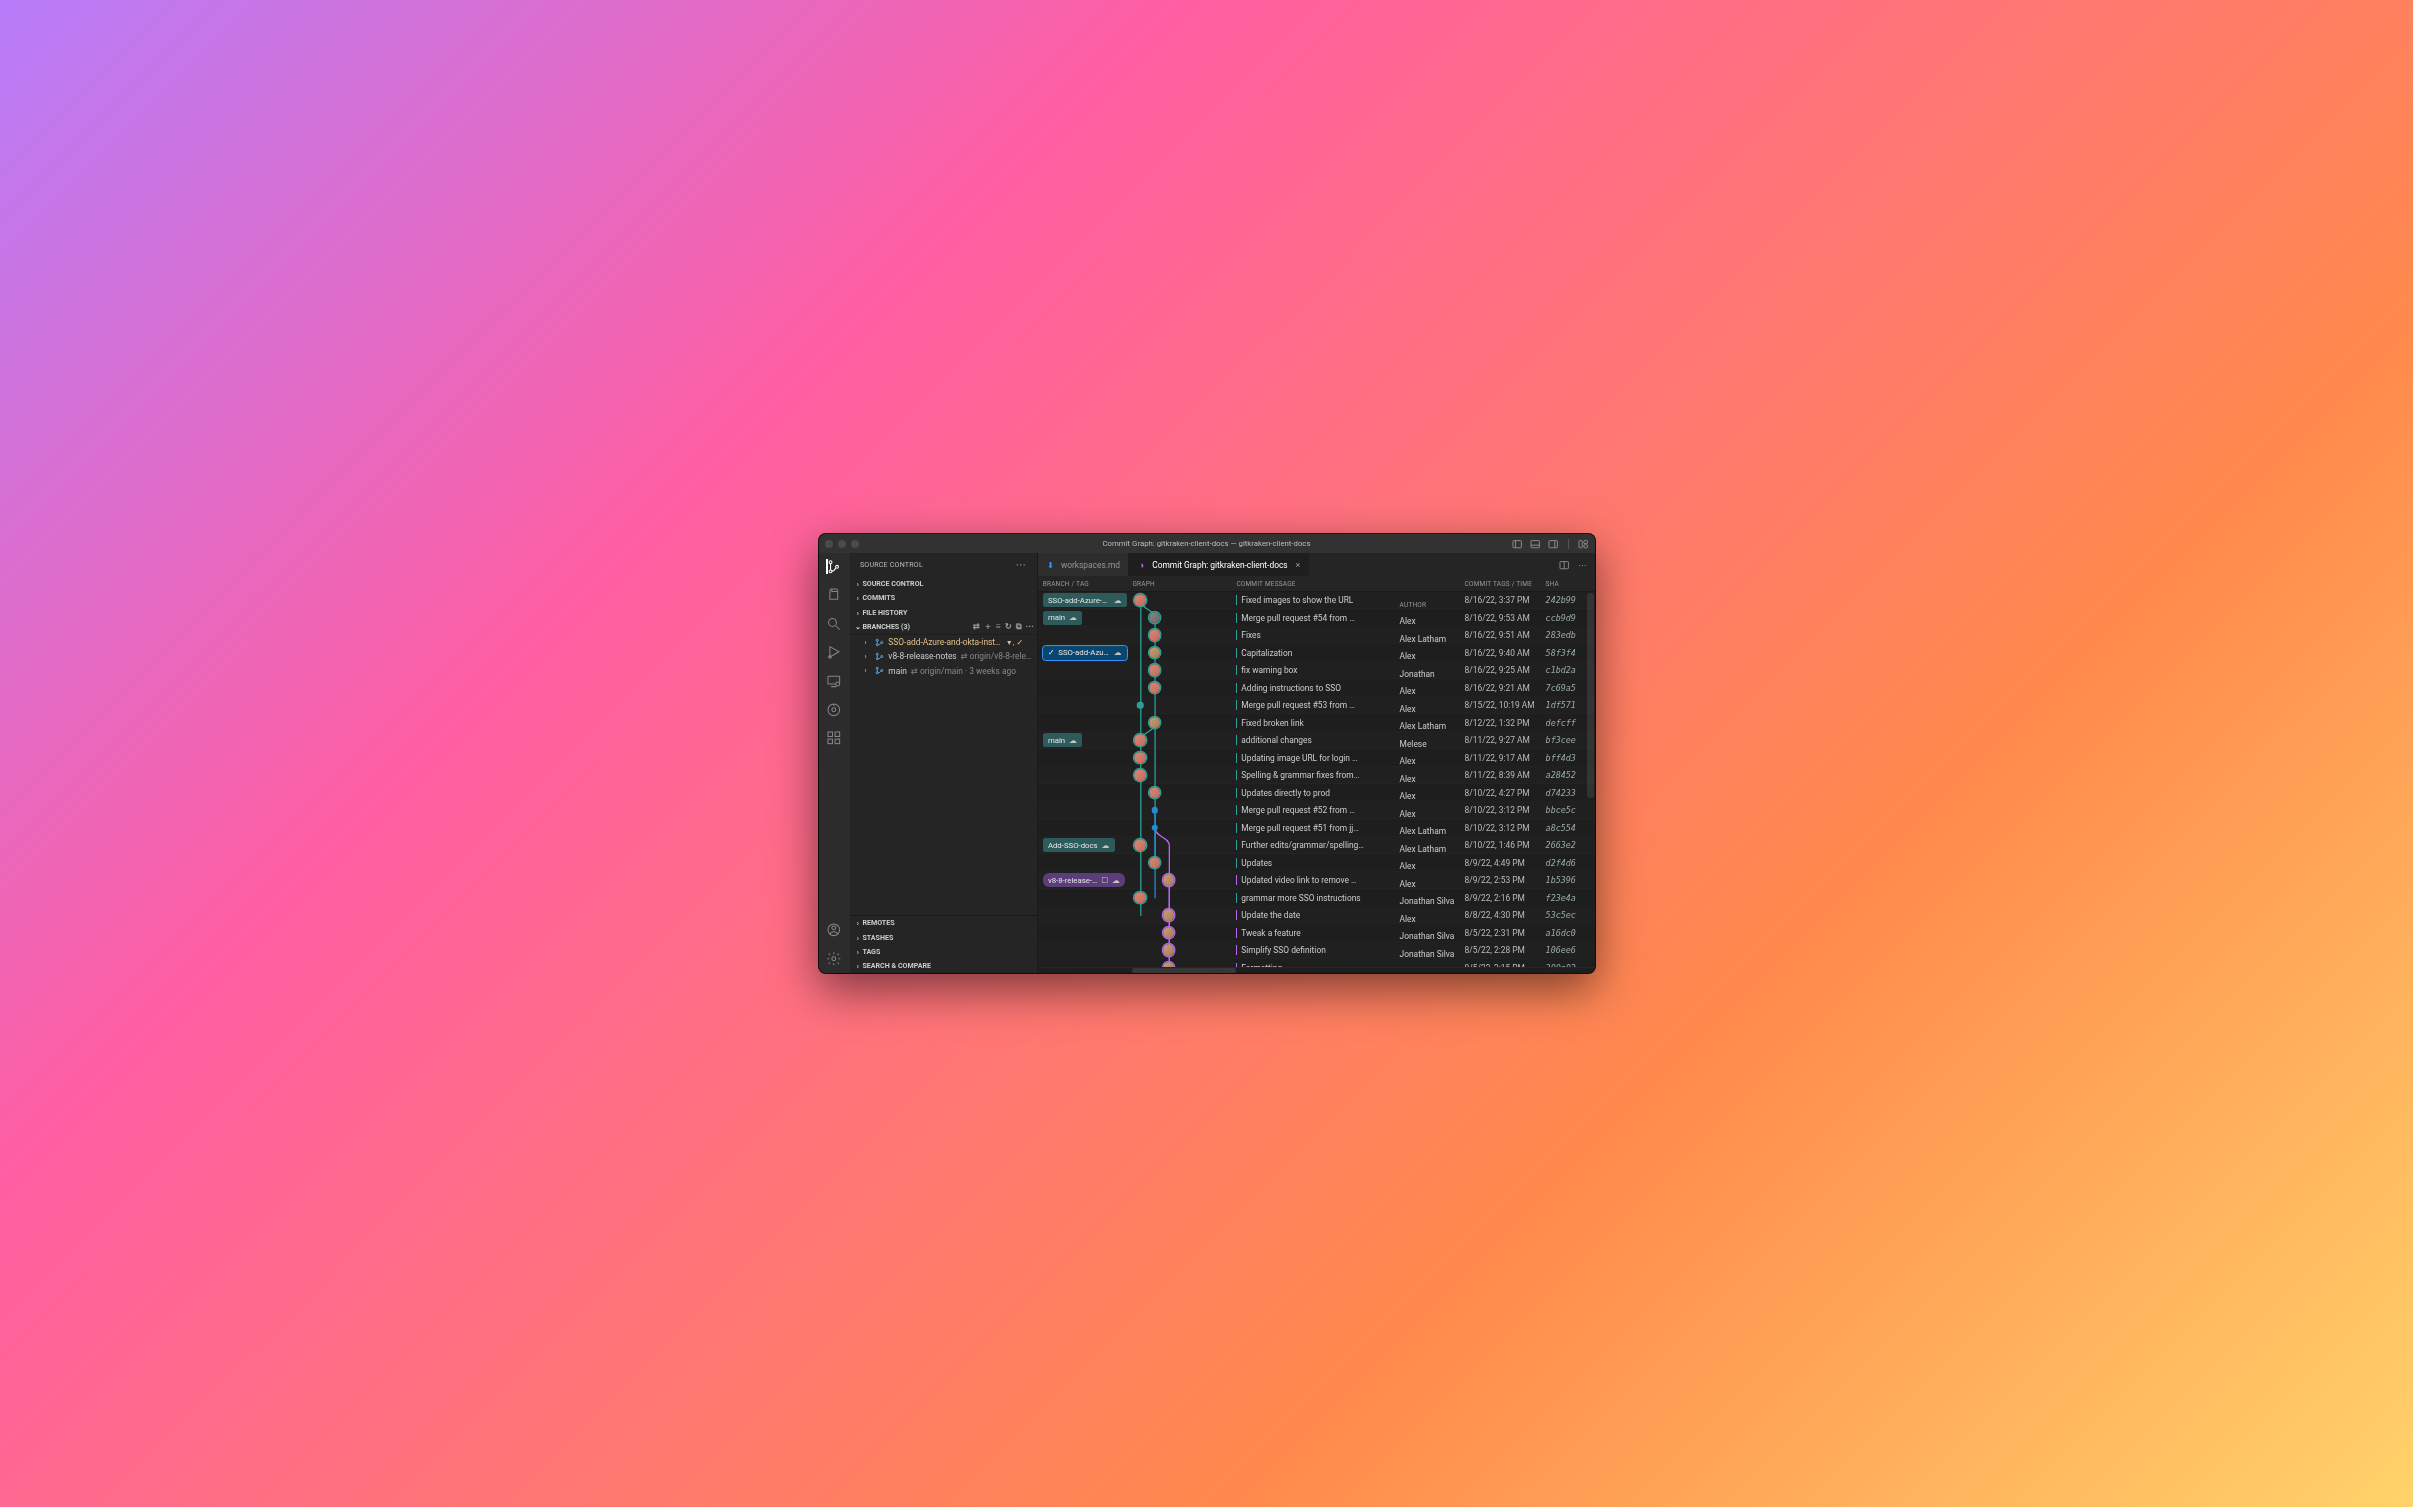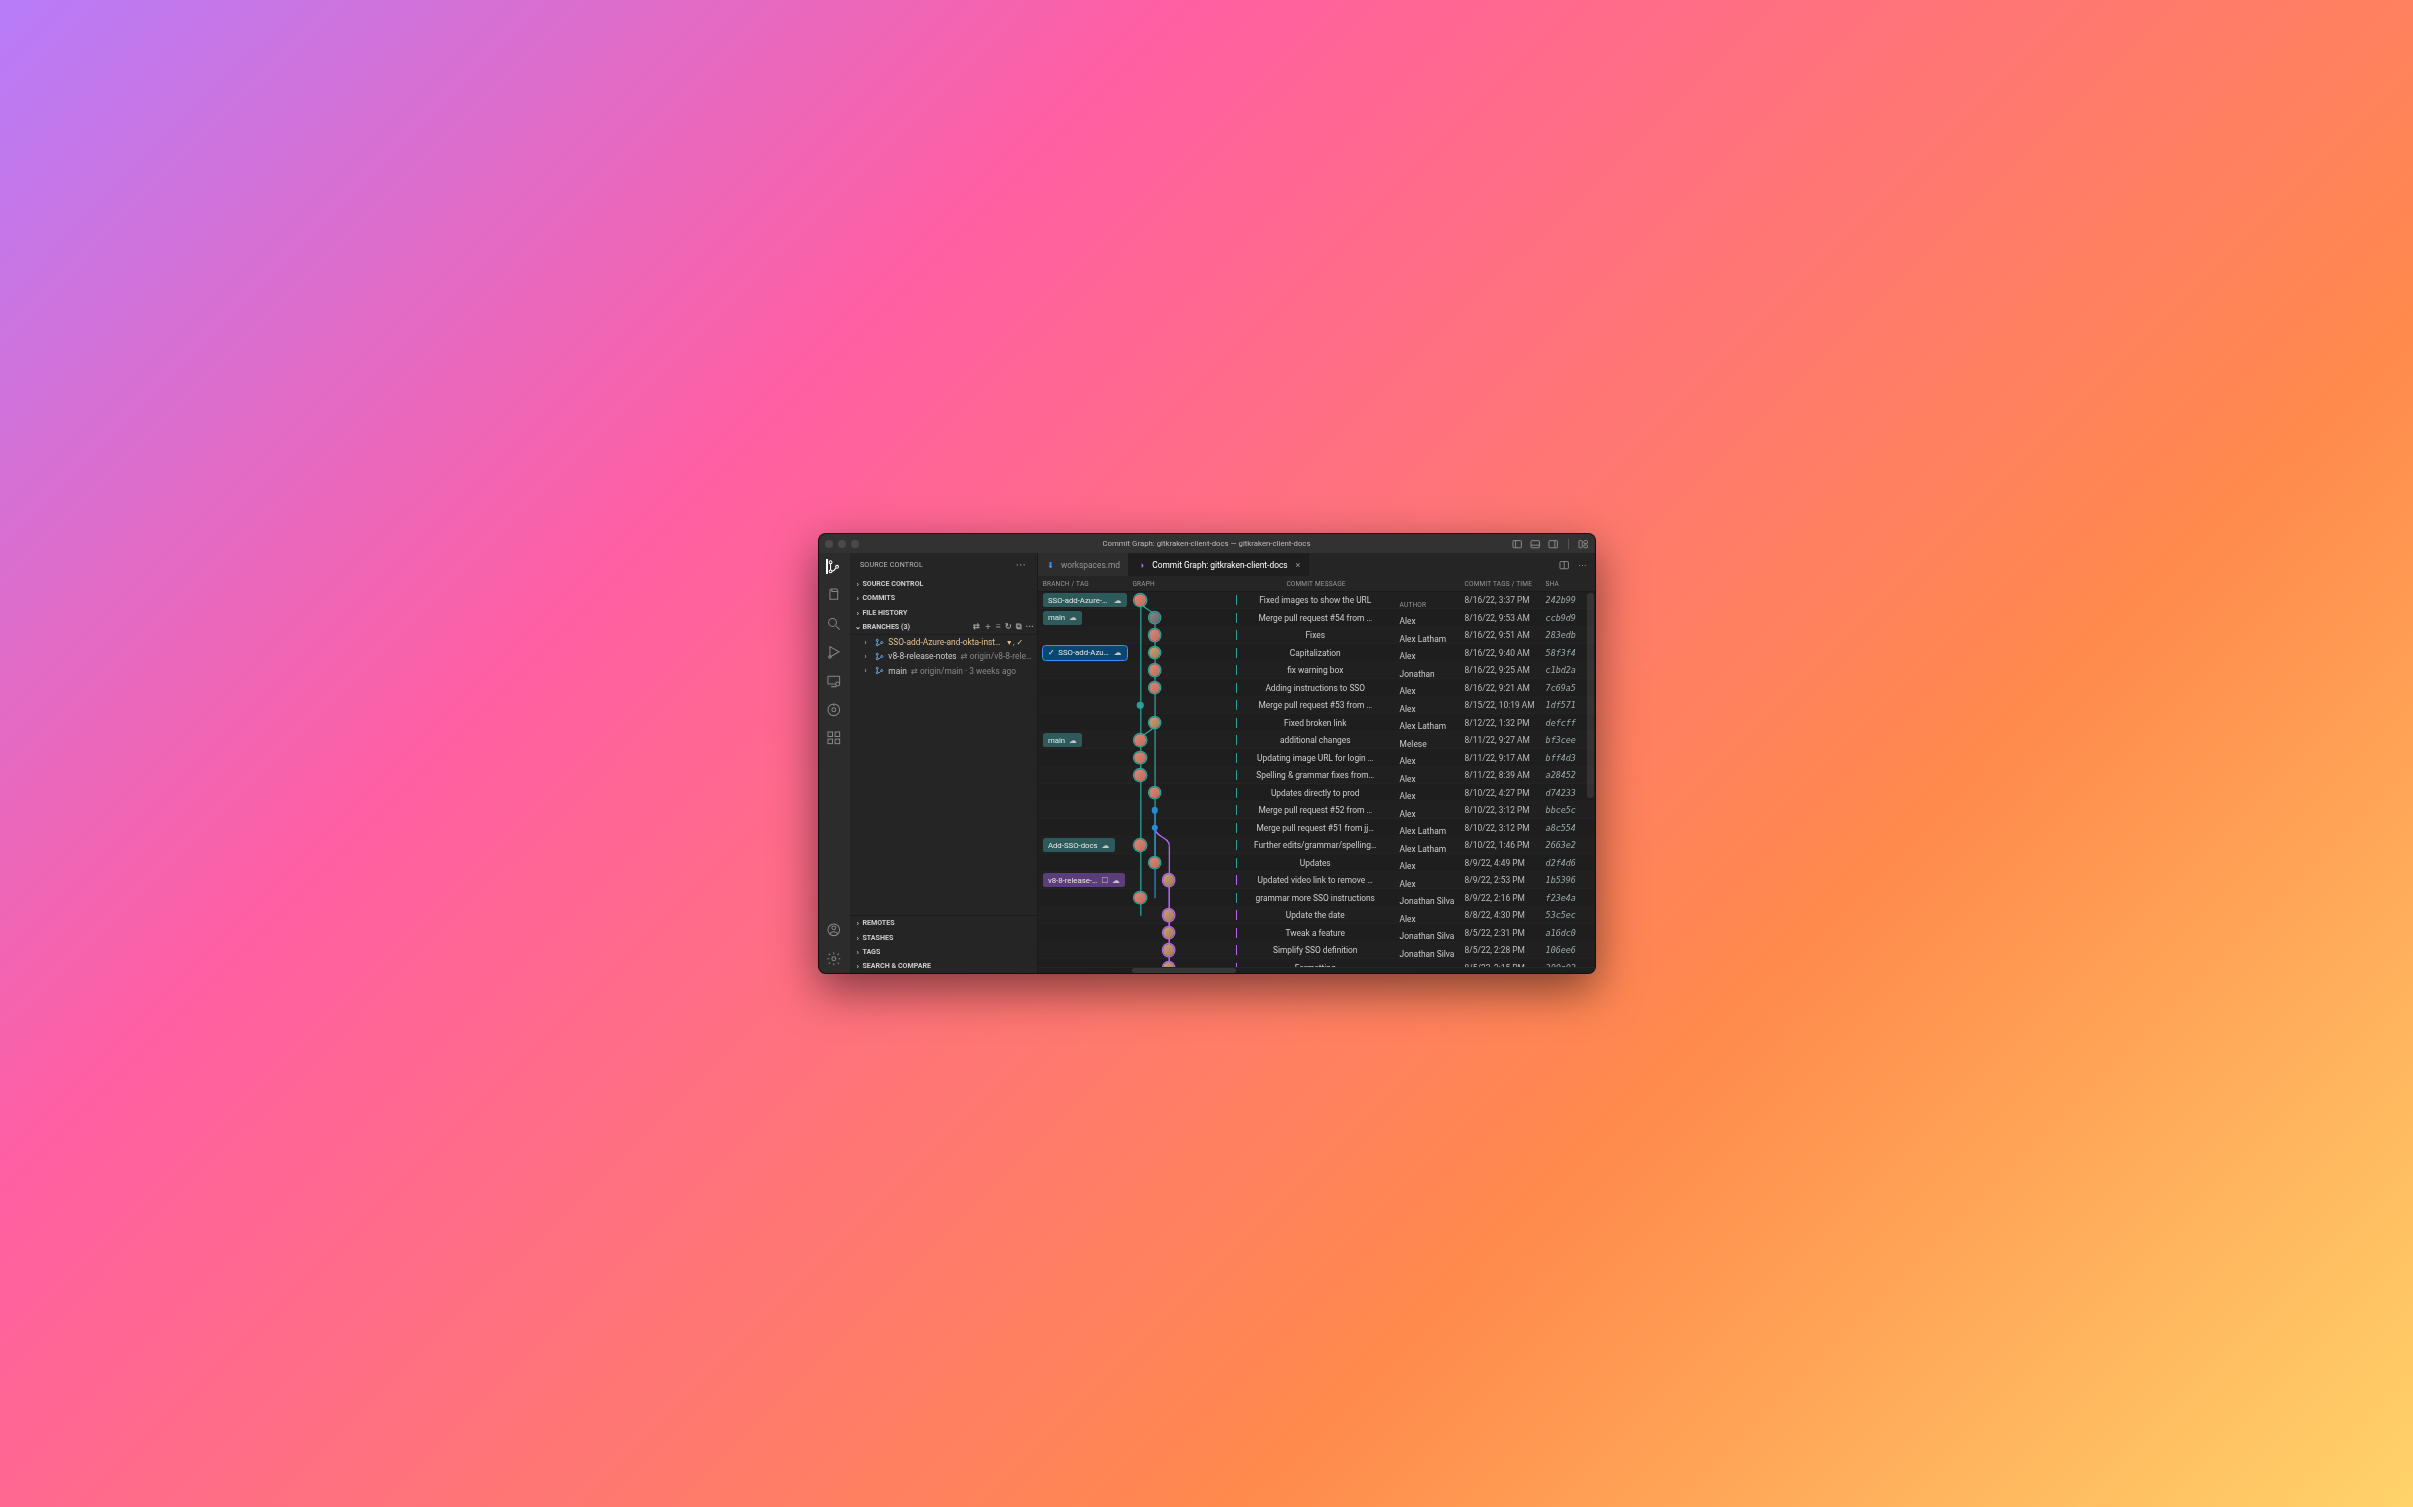--- a/index.html
+++ b/index.html
@@ -79,40 +79,40 @@
   .tab .ticon { width:10.4px; height:10.4px; display:inline-flex; align-items:center; justify-content:center;}
   .tab .close { font-size: 9px; color:#999; margin-left:2.6px;}
   .tabs .right { margin-left:auto; display:flex; align-items:center; gap:9px; padding:0 7.8px; color:#999;}
   .grid-head {
     height:15.6px; background:#252526; display:flex; align-items:center;
     font-size:6.5px; color:#999; letter-spacing:0.2px; border-bottom:0.6px solid #1a1a1a;
     flex-shrink:0;
   }
   .col-branch { width:91px; padding-left:5.2px;}
   .col-graph  { width:104px; padding-left:3.9px;}
-  .col-msg    { flex:1; padding-left:3.9px; min-width:0;text-align:center;}
+  .col-msg    { flex:1; padding-left:3.9px; min-width:0;}
   .col-author { width:65px; padding-left:3.9px;margin-top:42px;}
   .col-date   { width:81px; padding-left:3.9px;}
   .col-sha    { width:45px; padding-left:3.9px;}
   .col-scroll { width:7.8px;}
   .rows { flex:1; overflow:hidden; position:relative;}
   .row {
     height:17.5px; display:flex; align-items:center; font-size:8.4px; color:#ccc;
     border-bottom: 0.6px solid rgba(255,255,255,0.015);
   }
   .row:nth-child(odd){ background: rgba(255,255,255,0.01);}
   .chip {
     display:inline-flex; align-items:center; gap:3.9px;
     height:14.3px; padding:0 5.2px; border-radius:2.6px;
     font-size:7.8px; color:#e6e6e6; max-width:84px;
   }
   .chip .lbl { overflow:hidden; text-overflow:ellipsis; white-space:nowrap;}
   .chip-teal   { background:#2d5a5a; }
   .chip-blue   { background:#2d5a8f; }
-  .chip-purple { background:#5a3d7a; }
+  .chip-purple { background:#5a3d7a;border-radius:6px; }
   .chip.sel    { outline: 0.6px solid #3794ff; background:#094771;}
   .cloud { color:#c5c5c5; font-size:7.8px; }
   .check { color:#d0e8ff; font-size:7.8px; }
   .msg { white-space:nowrap; overflow:hidden; text-overflow:ellipsis; padding-right:6.5px; border-left: 1.9px solid transparent; padding-left:3.9px;}
   .msg.b-teal   { border-left-color:#2aa198;}
   .msg.b-purple { border-left-color:#b864f5;}
   .author { color:#ccc; white-space:nowrap; overflow:hidden; text-overflow:ellipsis;}
   .date { color:#bbb; white-space:nowrap;}
   .sha  { font-family: ui-monospace, Menlo, monospace; color:#9aa; font-style: italic;}
   .graphcell { position:relative; height:100%;}

